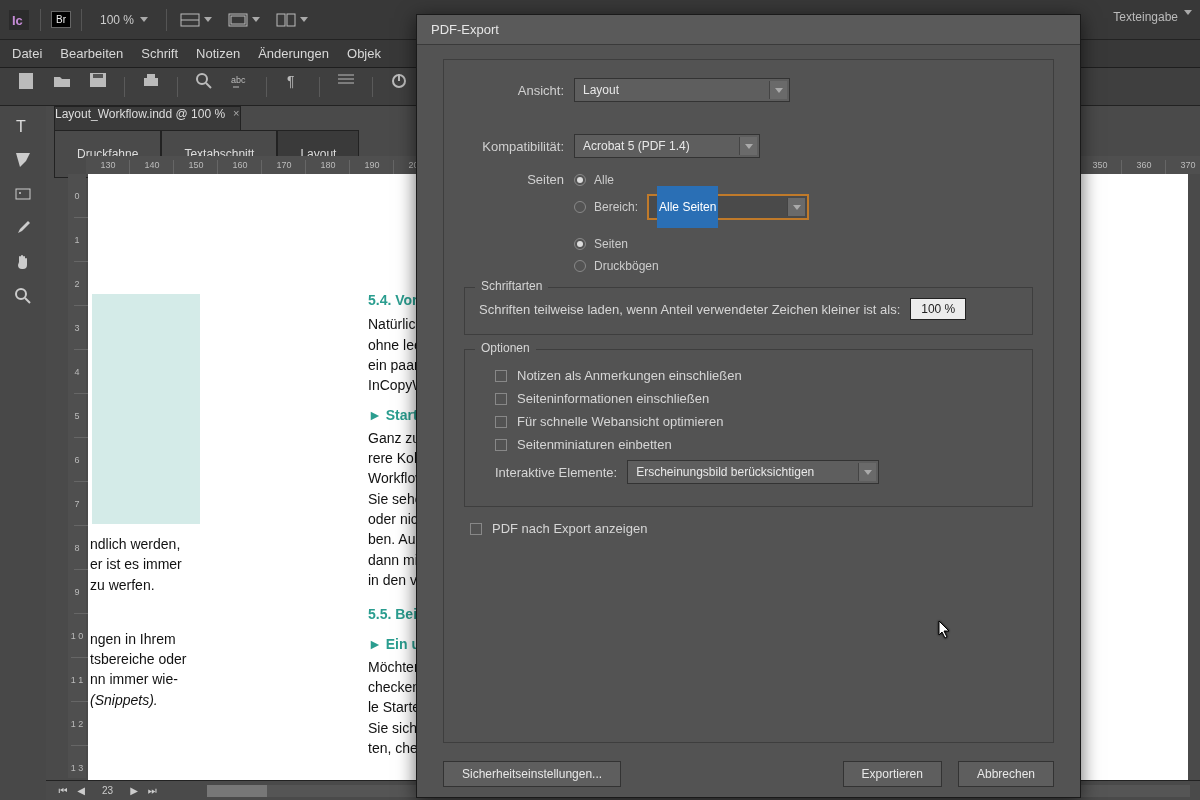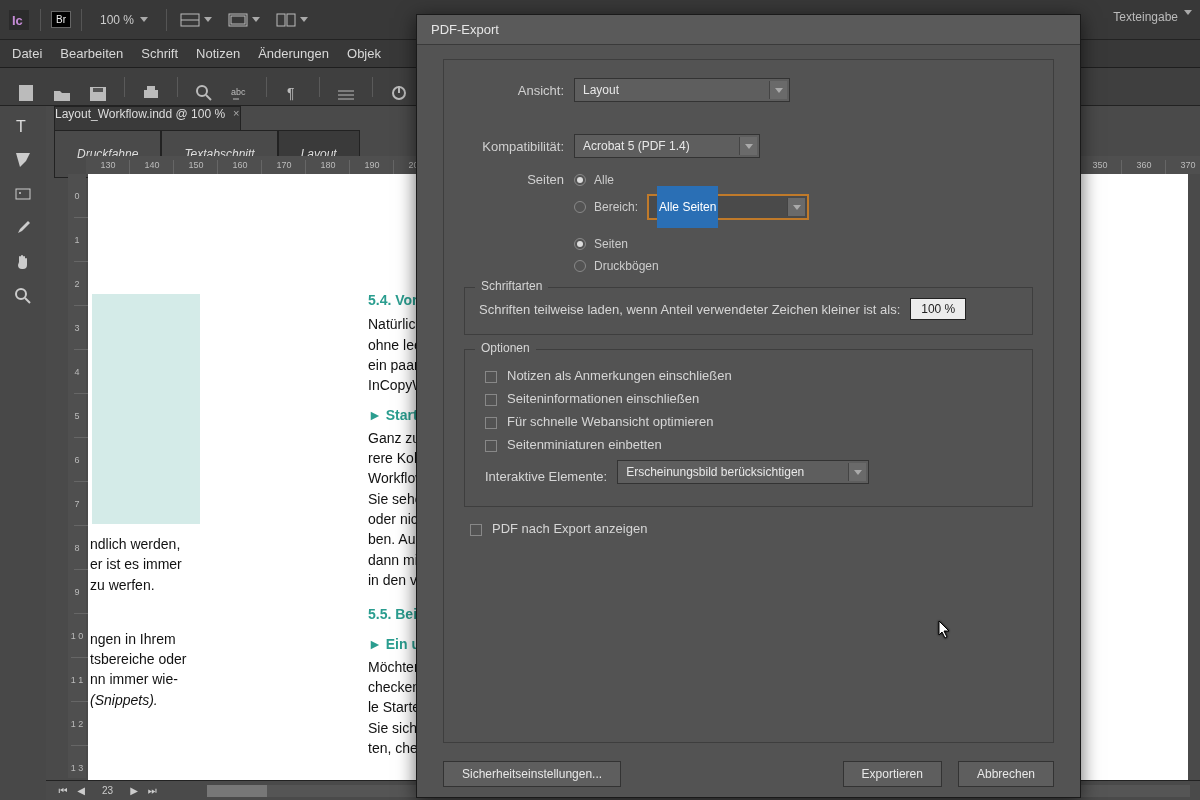--- a/index.html
+++ b/index.html
@@ -12,31 +12,31 @@
   .chev-down { width:0; height:0; border-left:4px solid transparent; border-right:4px solid transparent; border-top:5px solid #aaa; display:inline-block; }
   .divider-v { width:1px; height:22px; background:#555; }
   .icon-slot { width:30px; height:28px; display:flex; align-items:center; justify-content:center; position:relative; }
   .icon-slot.w { width:38px; }
   .texteingabe { position:absolute; right:8px; top:10px; display:flex; align-items:flex-start; gap:6px; color:#bbb; }
   
   .menubar { height: 28px; background: #383838; display:flex; align-items:center; gap:18px; padding:0 12px; border-bottom:1px solid #1e1e1e; }
   .menubar span { color:#d8d8d8; font-size:13px; }
   
   .toolbar2 { height: 38px; background:#3f3f3f; display:flex; align-items:center; padding:0 10px; gap:4px; border-bottom:1px solid #222;}
-  .tb-btn { width:32px; height:28px; display:flex; align-items:flex-end; justify-content:center; }
+  .tb-btn { width:32px; height:28px; display:flex; align-items:flex-start; justify-content:center; }
   .tb-sep { width:1px; height:20px; background:#5a5a5a; margin:0 6px; }
   
   .workzone { position:absolute; top:106px; left:0; right:0; bottom:0; display:flex; }
   .toolstrip { width:46px; background:#484848; display:flex; flex-direction:column; align-items:center; padding-top:6px; gap:6px; }
   .toolstrip .tool { width:30px; height:28px; display:flex; align-items:center; justify-content:center; }
   .docarea { flex:1; background:#4a4a4a; position:relative; }
   .doc-tab { position:absolute; top:0; left:8px; height:24px; background:#3a3a3a; border:1px solid #222; border-bottom:none; display:flex; align-items:flex-start; gap:8px; padding:0 0; font-size:12px; color:#ddd; }
   .doc-tab .x { font-size:11px; color:#aaa; cursor:default; }
   .subtabs { position:absolute; top:24px; left:8px; display:flex; }
-  .subtab { padding:16px 22px; background:#4a4a4a; border:1px solid #222; font-size:12px; color:#ddd;font-style:italic; }
+  .subtab { padding:16px 22px; background:#4a4a4a; border:1px solid #222; font-size:12px; color:#ddd; }
   .subtab.active { background:#3a3a3a; }
   
   .ruler-h { position:absolute; top:50px; left:40px; right:0; height:18px; background:#4f4f4f; display:flex; align-items:center; overflow:hidden; font-size:9px; color:#bbb; }
   .ruler-h span { width:44px; flex:none; text-align:center; position:relative; }
   .ruler-h span::after { content:""; position:absolute; right:0; top:0; width:1px; height:18px; background:#666; }
   .ruler-v { position:absolute; top:68px; left:22px; width:18px; bottom:22px; background:#4f4f4f; display:flex; flex-direction:column; align-items:center; font-size:9px; color:#bbb; }
   .ruler-v span { height:44px; flex:none; display:flex; align-items:center; position:relative; }
   .ruler-v span::after { content:""; position:absolute; bottom:0; left:0; height:1px; width:18px; background:#666; }
   .page { position:absolute; top:68px; left:42px; width:1100px; height:700px; background:#fff; }
   .page-col { position:absolute; top:10px; width:300px; font-family: Georgia, 'Times New Roman', serif; color:#111; font-size:14px; line-height:1.45; }
@@ -58,21 +58,21 @@
   .modal-body { position:absolute; top:44px; left:26px; right:26px; bottom:54px; border:1px solid #3e3e3e; padding:18px 20px 14px; }
   .row { display:flex; align-items:center; margin-bottom:14px; }
   .lbl { width:110px; text-align:right; padding-right:10px; color:#d0d0d0; font-size:13px; }
   .combo { height:24px; background:#5e5e5e; border:1px solid #333; display:flex; align-items:center; padding:0 8px; min-width:160px; justify-content:space-between; color:#e8e8e8; font-size:12px; }
   .combo .arr { width:18px; height:18px; background:#6a6a6a; display:flex; align-items:center; justify-content:center; margin-right:-6px; border-left:1px solid #444;}
   .combo.sel { background:#4a4a4a; border:1px solid #c07a2a; box-shadow:0 0 0 1px #c07a2a; }
   .combo.sel .val { background:#2a6fb5; color:#fff; padding:14px 2px; }
   .radio { width:12px; height:12px; border-radius:50%; border:1px solid #888; margin-right:8px; display:inline-flex; align-items:center; justify-content:center; flex:none; }
   .radio.on::after { content:""; width:6px; height:6px; border-radius:50%; background:#ddd; }
   .checkbox { width:12px; height:12px; border:1px solid #888; margin-right:10px; flex:none; }
-  .opt-line { display:flex; align-items:flex-end; margin:8px 0 8px 6px; color:#d6d6d6; font-size:13px; }
+  .opt-line { display:flex; align-items:center; margin:8px 0 8px 16px; color:#d6d6d6; font-size:13px; }
   .group { border:1px solid #3e3e3e; padding:10px 14px 14px; margin:10px 0 14px; position:relative; }
   .group-title { position:absolute; top:-9px; left:10px; background:#535353; padding:0 6px; color:#d6d6d6; font-size:12px; }
   .inline-input { width:56px; height:22px; background:#ececec; color:#222; border:1px solid #222; text-align:center; font-size:12px; }
   .sub-indent { margin-left:110px; }
   .modal-footer { position:absolute; bottom:10px; left:26px; right:26px; display:flex; align-items:center; justify-content:space-between; }
   .btn { height:26px; padding:0 18px; background:#5e5e5e; border:1px solid #333; color:#e8e8e8; font-size:12px; display:flex; align-items:center; }
   .footer-right { display:flex; gap:16px; }
   .cursor { position:absolute; left:938px; top:620px; width:14px; height:20px; }
   .cursor svg { filter: drop-shadow(0 0 1px #000); }
 </style>

